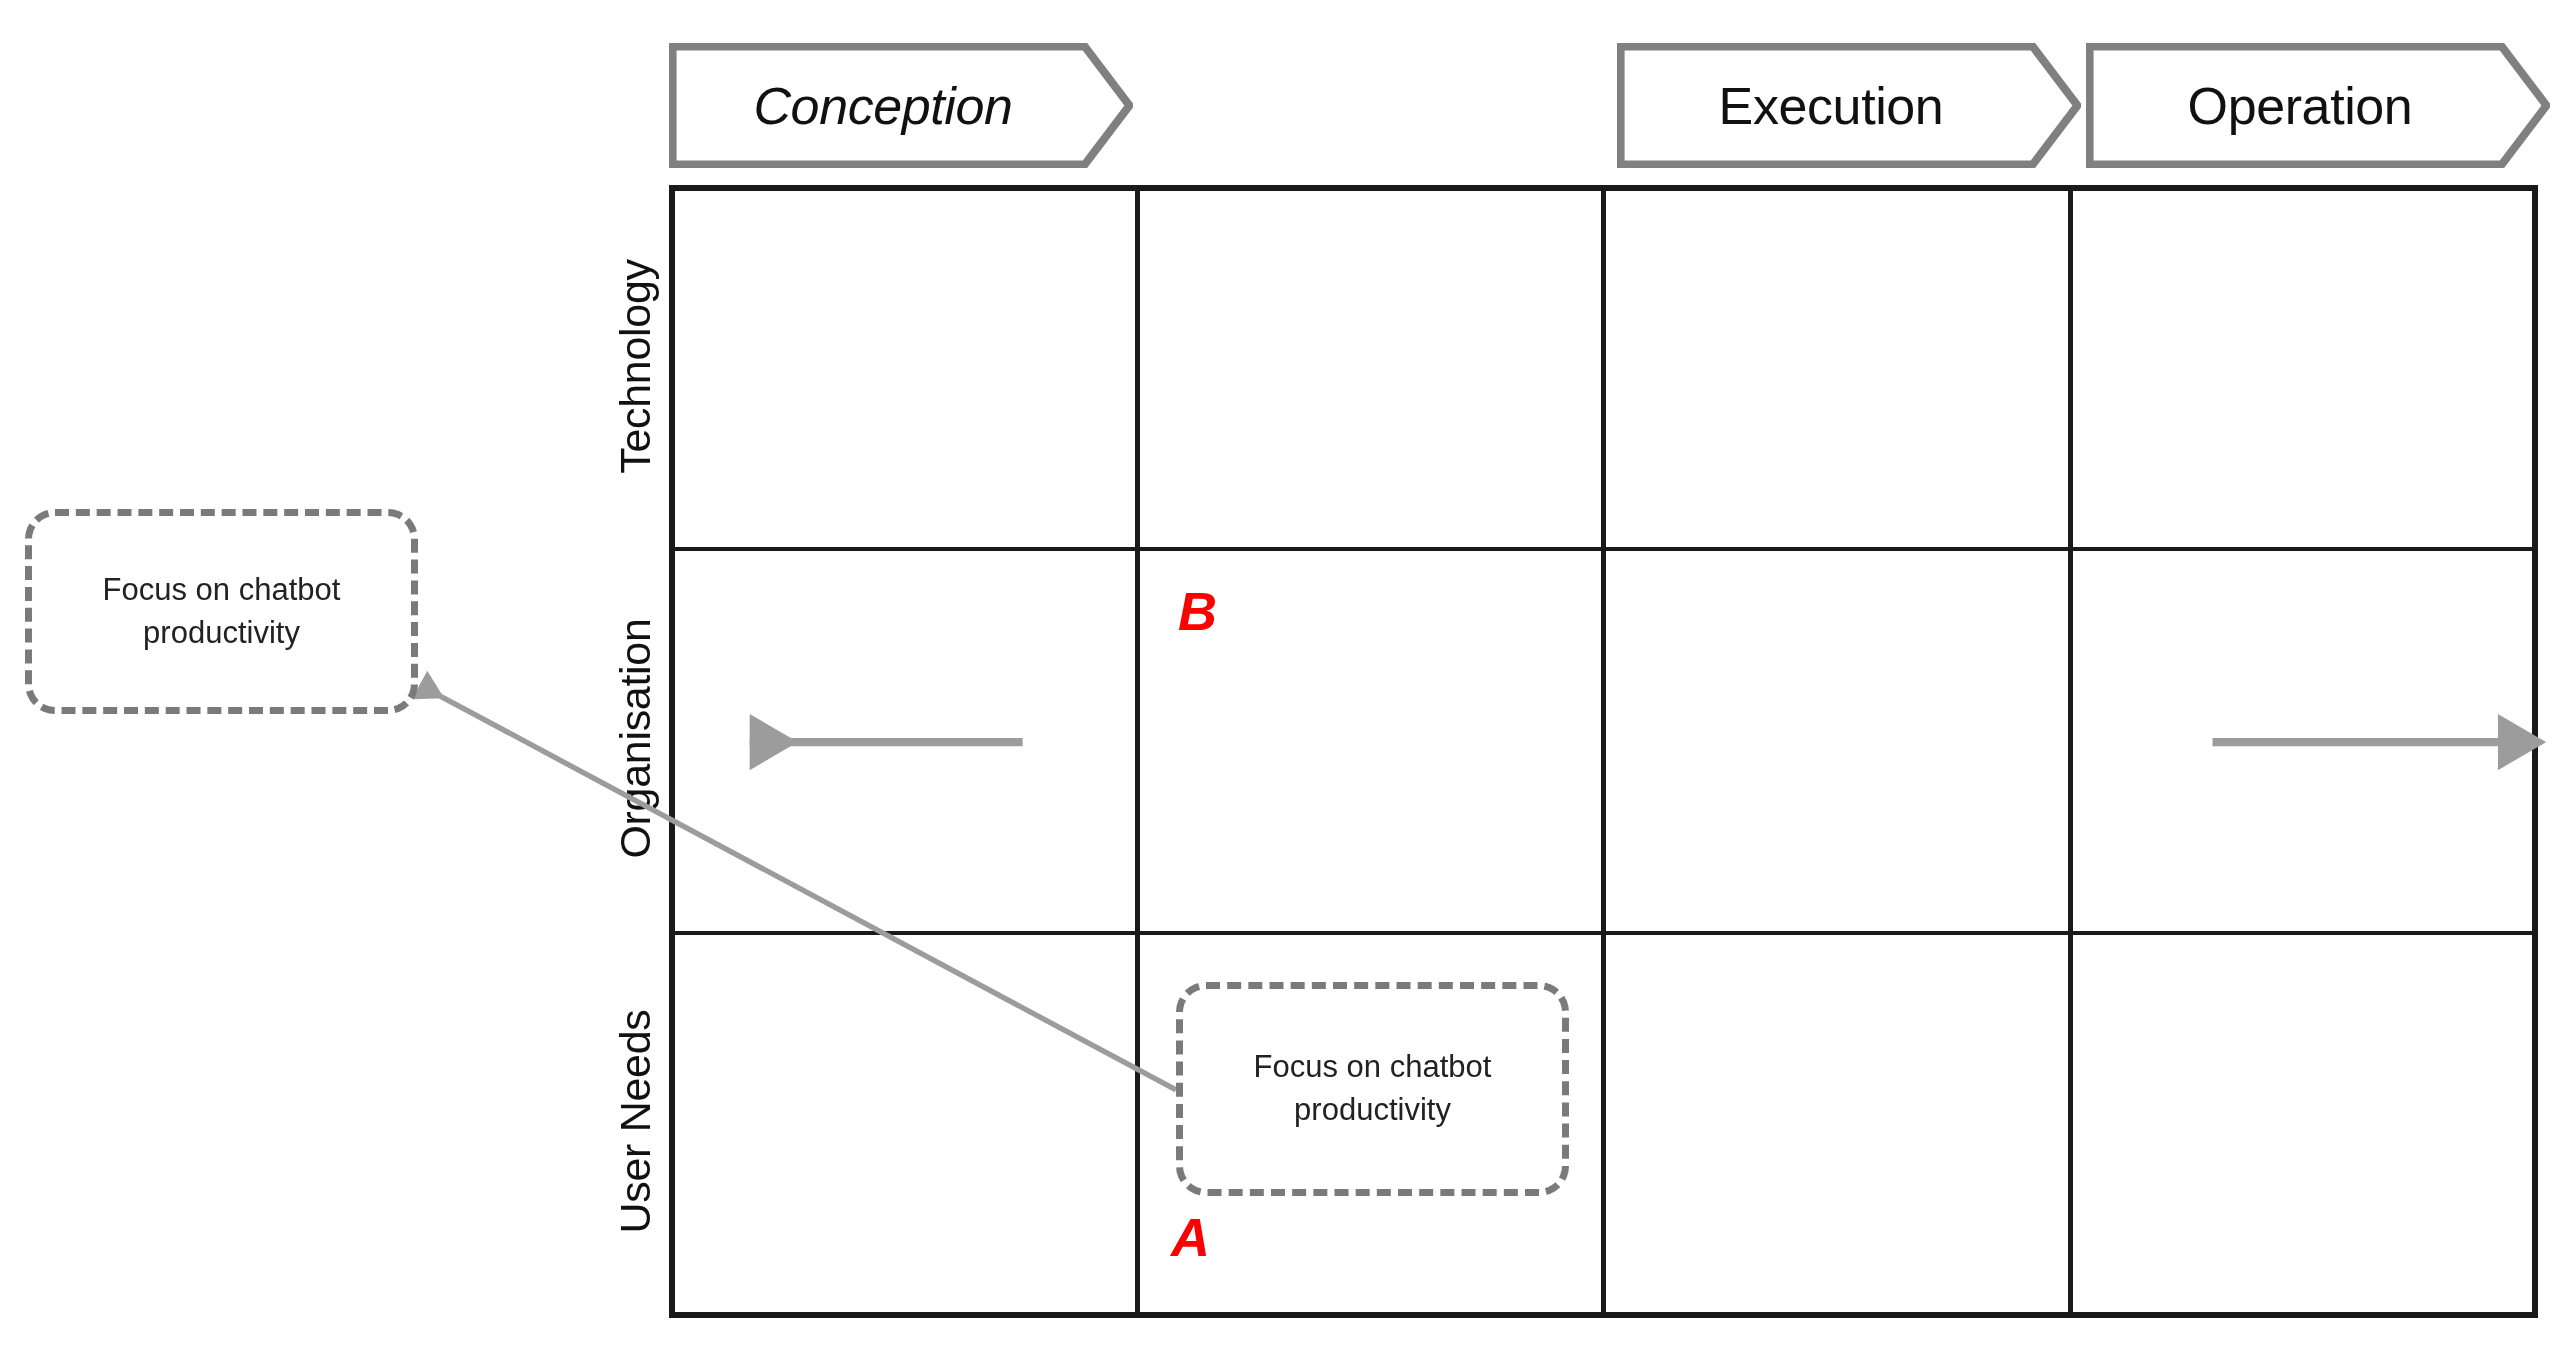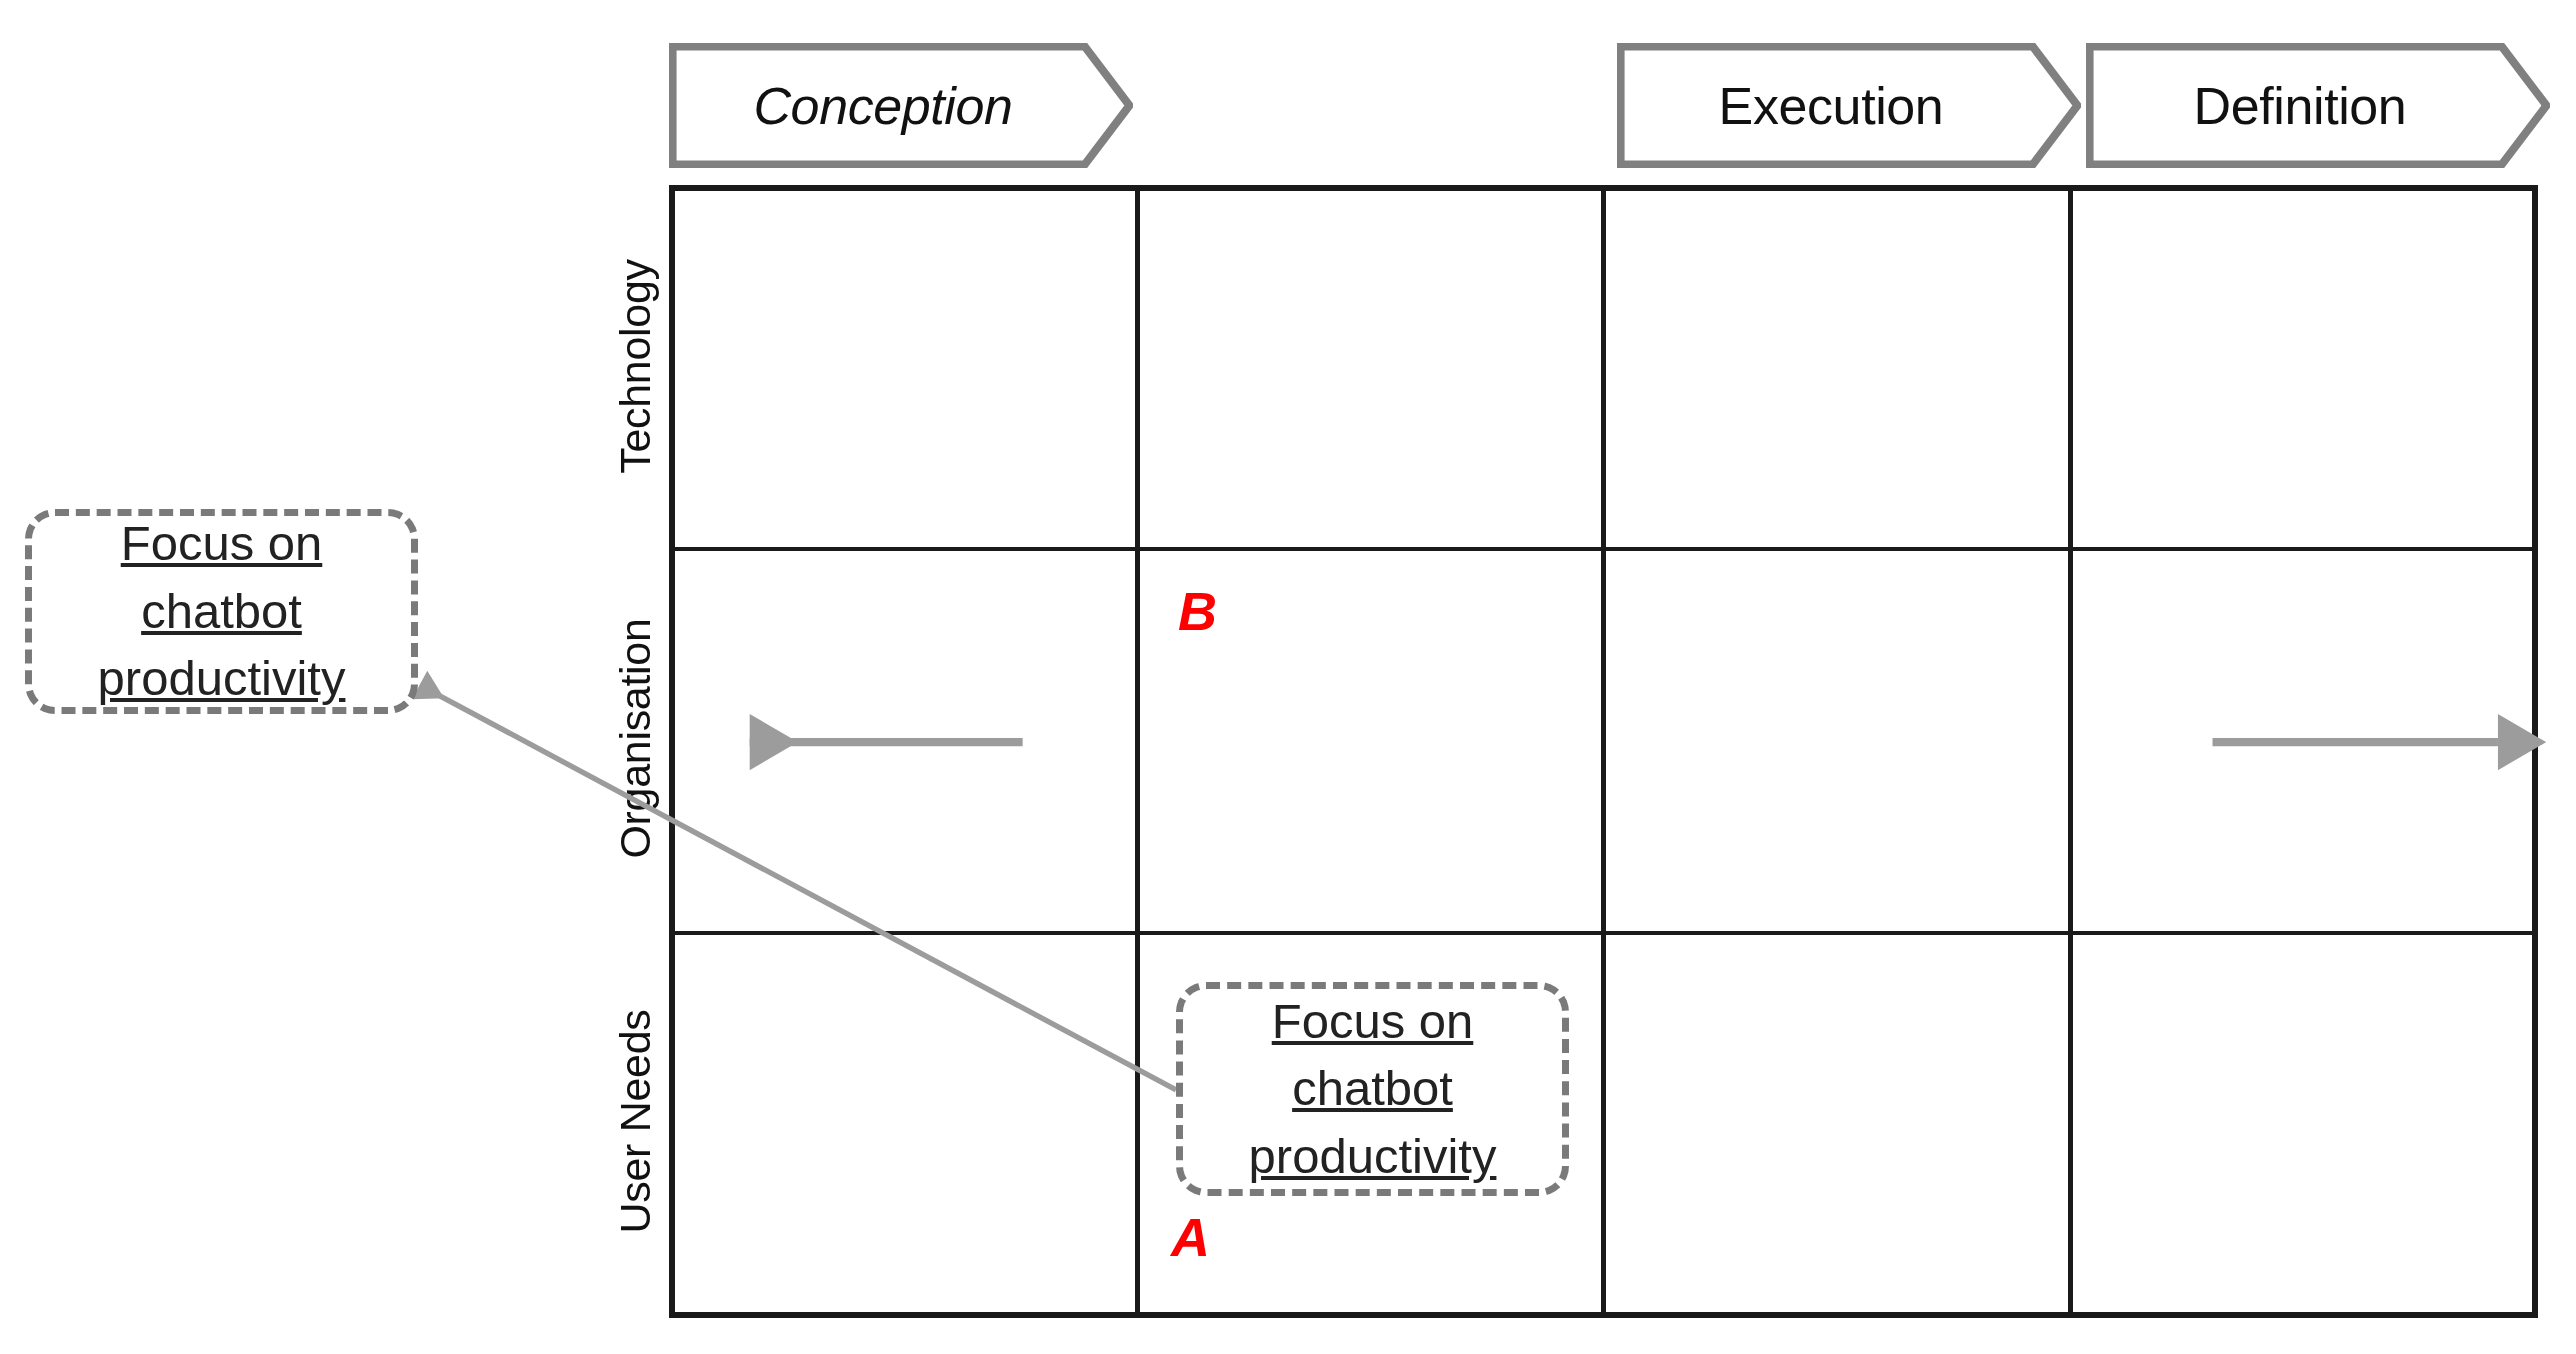--- a/index.html
+++ b/index.html
@@ -78,21 +78,21 @@
     background: #ffffff;
     display: flex;
     align-items: center;
     justify-content: center;
     text-align: center;
     color: #222222;
     font-family: "Liberation Sans", sans-serif;
     line-height: 1.38;
     z-index: 5;
   }
-  .callout-small { font-size: 49px; text-decoration: underline; }
+  .callout-small { font-size: 31px; }
   .callout-wide  { font-size: 46px; white-space: nowrap; }
 
   
   .marker {
     position: absolute;
     font-style: italic;
     font-weight: bold;
     font-size: 54px;
     font-family: "Liberation Sans", sans-serif;
     z-index: 6;
@@ -125,21 +125,21 @@
     <svg class="phase-svg" viewBox="0 0 520 140" preserveAspectRatio="none">
       <polygon points="4,4 466,4 516,70 466,136 4,136" fill="#ffffff" stroke="#808080" stroke-width="9"></polygon>
     </svg>
     <span class="phase-label">Execution</span>
   </div>
 
   <div class="phase-header" style="left:2086px; top:43px; width:464px;">
     <svg class="phase-svg" viewBox="0 0 520 140" preserveAspectRatio="none">
       <polygon points="4,4 466,4 516,70 466,136 4,136" fill="#ffffff" stroke="#808080" stroke-width="9"></polygon>
     </svg>
-    <span class="phase-label">Definition</span>
+    <span class="phase-label">Operation</span>
   </div>
 
   <div class="row-label" style="left:501px; top:342px; width:268px; transform:rotate(-90deg);">Technology</div>
 
   <div class="row-label" style="left:492px; top:714px; width:286px; transform:rotate(-90deg);">Organisation</div>
 
   <div class="row-label" style="left:501px; top:1097px; width:268px; transform:rotate(-90deg);">User Needs</div>
 
   <div class="gridline v-outer" style="left:669px; top:185px; height:1133px;"></div>
   <div class="gridline v-outer" style="left:2532px; top:185px; height:1133px;"></div>

